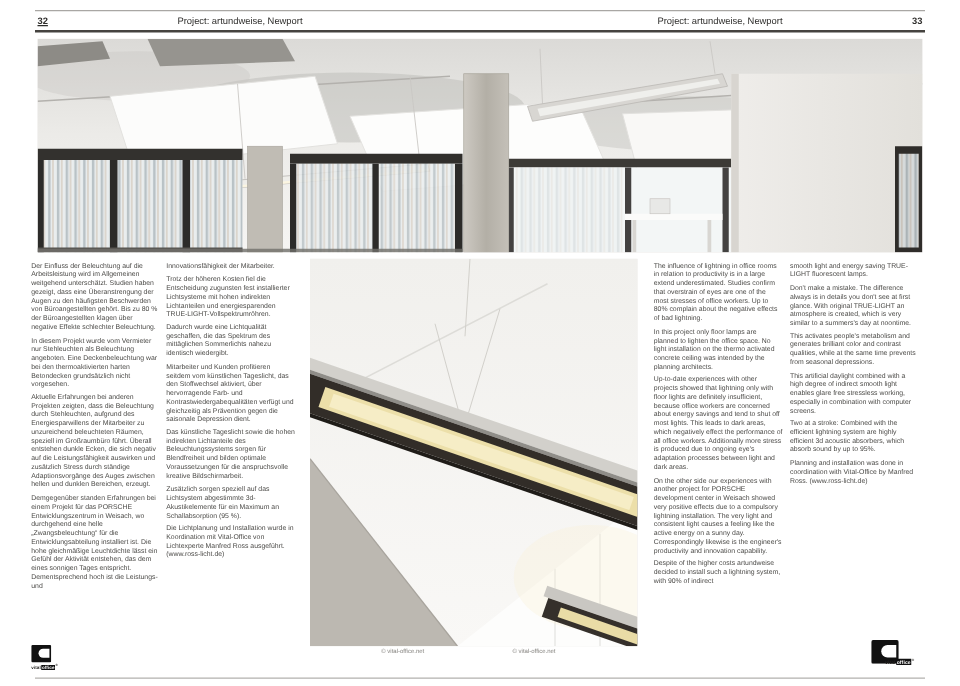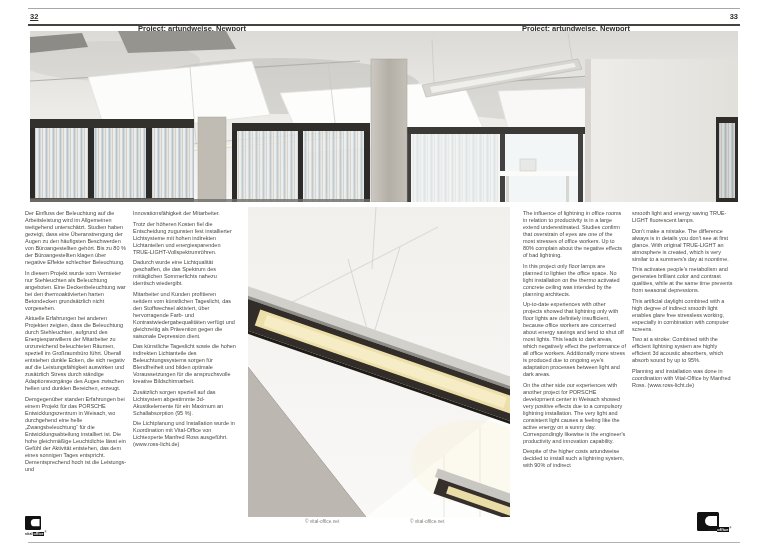--- a/index.html
+++ b/index.html
@@ -5,21 +5,21 @@
   html,body{margin:0;padding:0;background:#fbfbfa;}
   body{width:768px;height:549px;position:relative;font-family:"Liberation Sans",sans-serif;overflow:hidden;}
   .spread{position:absolute;inset:0;background:#ffffff;}
   .rule{position:absolute;}
   .rule-top{left:28px;top:8px;width:712px;height:1px;background:#a9a7a4;}
   .rule-header{left:28px;top:24px;width:712px;height:2px;background:#45433f;}
   .rule-bottom{left:28px;top:542px;width:712px;height:1px;background:#b3b1ae;}
   .pagenum{position:absolute;top:12px;font-size:7.5px;font-weight:bold;color:#2e2d2b;}
   .pagenum-left{left:30px;text-decoration:underline;}
   .pagenum-right{right:30px;text-align:center;}
-  .ptitle{position:absolute;top:12px;font-size:7.5px;font-weight:bold;color:#2e2d2b;text-align:center;margin-top:12px;}
+  .ptitle{position:absolute;top:12px;font-size:7.5px;font-weight:normal;color:#2e2d2b;text-align:center;}
   .ptitle-left{left:30px;width:324px;}
   .ptitle-right{left:414px;width:324px;}
   .photo{position:absolute;overflow:hidden;background:#eceae7;}
   .photo-top{left:30px;top:31px;width:708px;height:171px;}
   .photo-mid{left:248px;top:207px;width:262px;height:310px;}
   .photo svg{display:block;width:100%;height:100%;}
   .col{position:absolute;top:210px;}
   .col p{margin:0 0 3.5px 0;font-size:5.5px;line-height:7px;color:#4a4946;text-align:left;}
   .col-l1{left:25px;width:103px;}
   .col-l2{left:133px;width:103px;}

